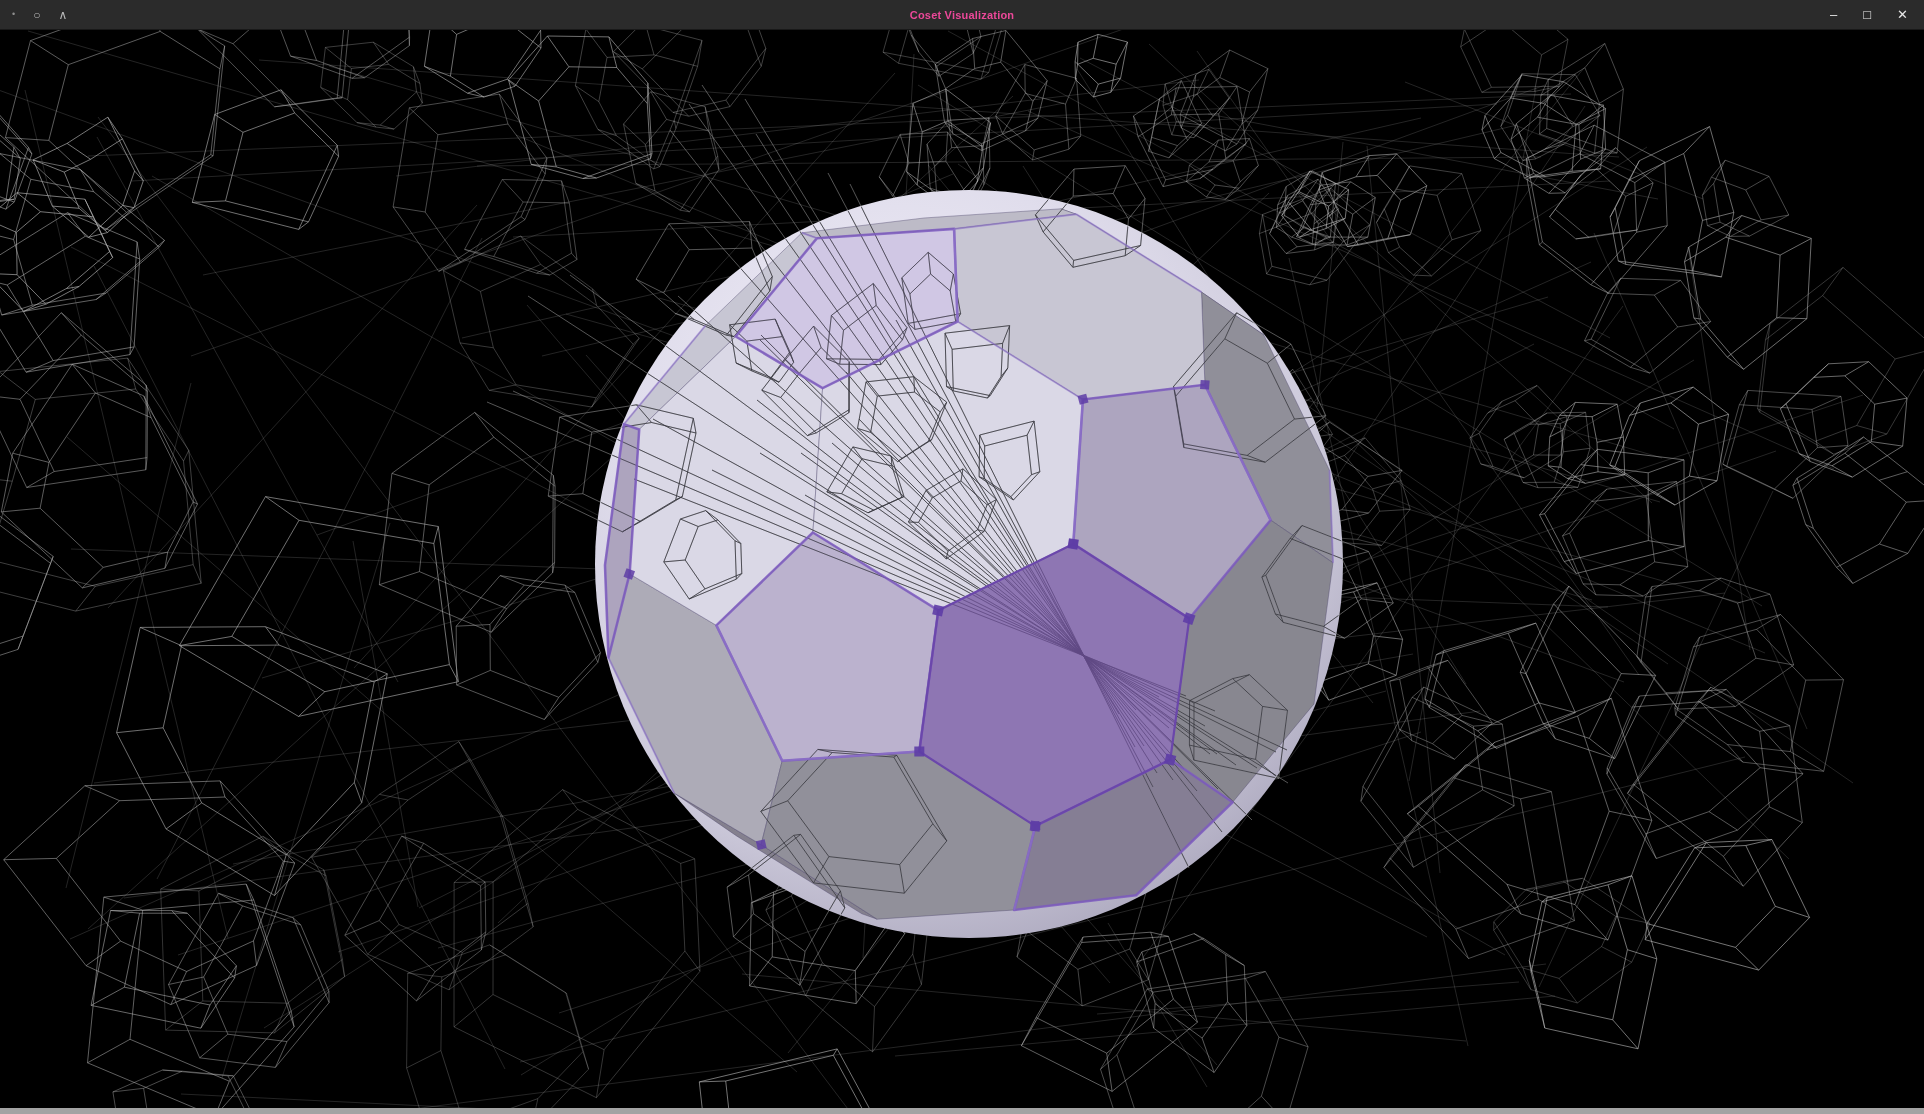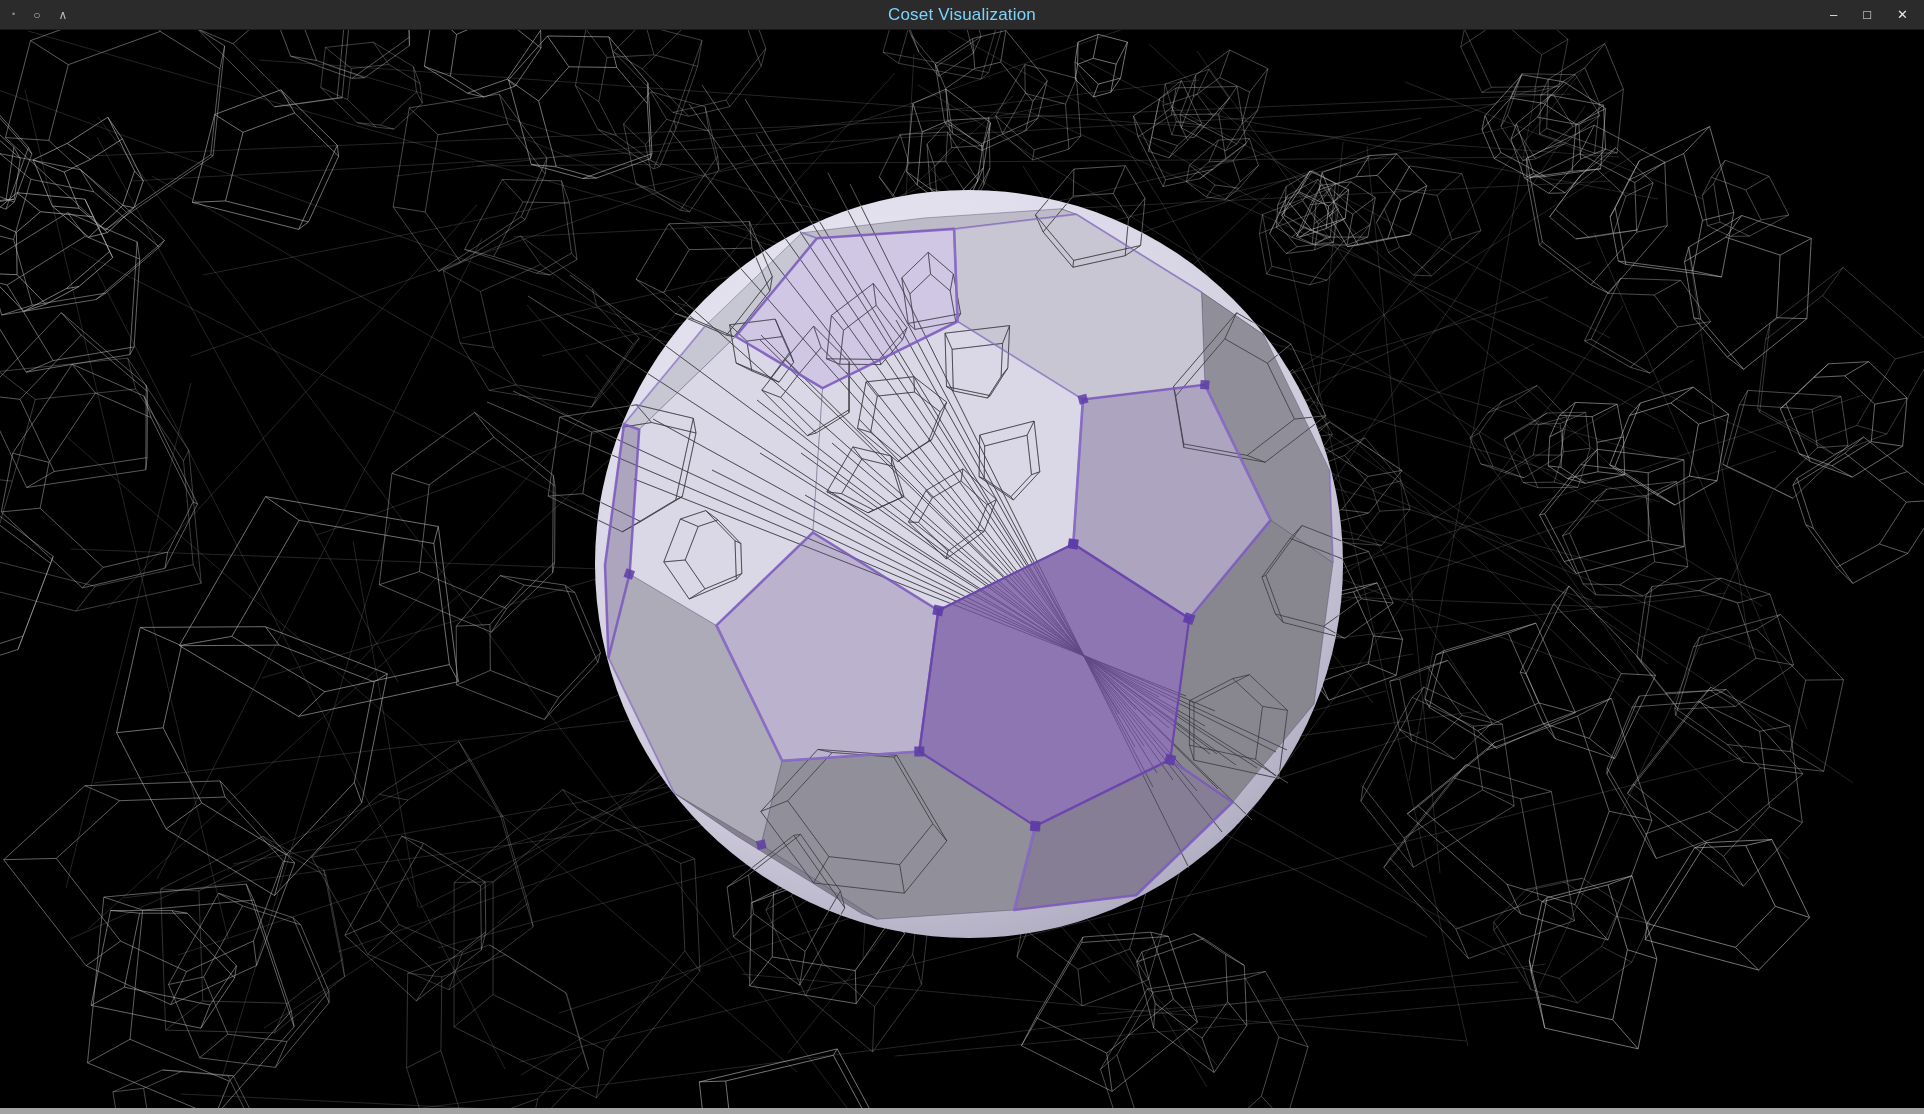--- a/index.html
+++ b/index.html
@@ -1,21 +1,21 @@
 <!DOCTYPE html>
 <html><head>
 <meta charset="utf-8">
 <style>
   *{margin:0;padding:0;box-sizing:border-box}
   html,body{width:1924px;height:1114px;background:#000;overflow:hidden;
             font-family:"Liberation Sans","DejaVu Sans",sans-serif}
   .window{width:1924px;height:1114px;display:flex;flex-direction:column;background:#000}
   .titlebar{flex:0 0 30px;height:30px;background:#2b2b2b;border-bottom:1px solid #191919;
             position:relative;display:flex;align-items:center;justify-content:center}
-  .titlebar-title{color:#7dd3fc;font-size:17px;font-weight:normal;letter-spacing:.2px}
+  .titlebar-title{color:#ec4899;font-size:11px;font-weight:bold;letter-spacing:.2px}
   .tb-left{position:absolute;left:12px;top:0;height:100%;display:flex;gap:18px;align-items:center;color:#b9b9b9}
   .tb-ico{font-size:12px;line-height:1}
   .tb-ico.dot{font-size:9px;color:#8f8f8f}
   .tb-right{position:absolute;right:16px;top:0;height:100%;display:flex;gap:26px;align-items:center;color:#e8e8e8}
   .tb-btn{font-size:13px;line-height:1;cursor:default}
   .viewport{flex:1 1 auto;position:relative;background:#000;overflow:hidden}
   .viewport svg{display:block}
   .bottom-edge{flex:0 0 6px;height:6px;background:#a3a3a3}
 </style>
 </head>

